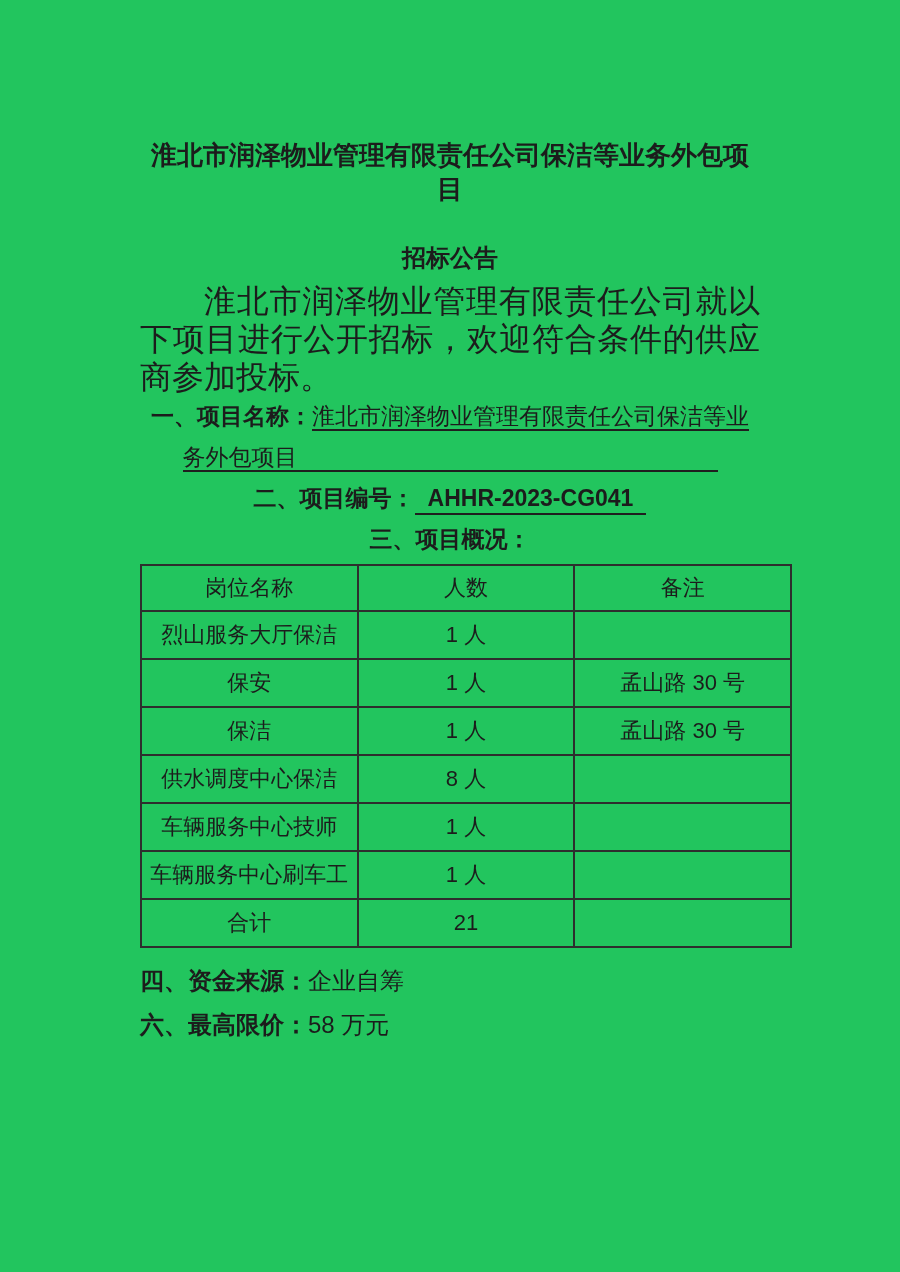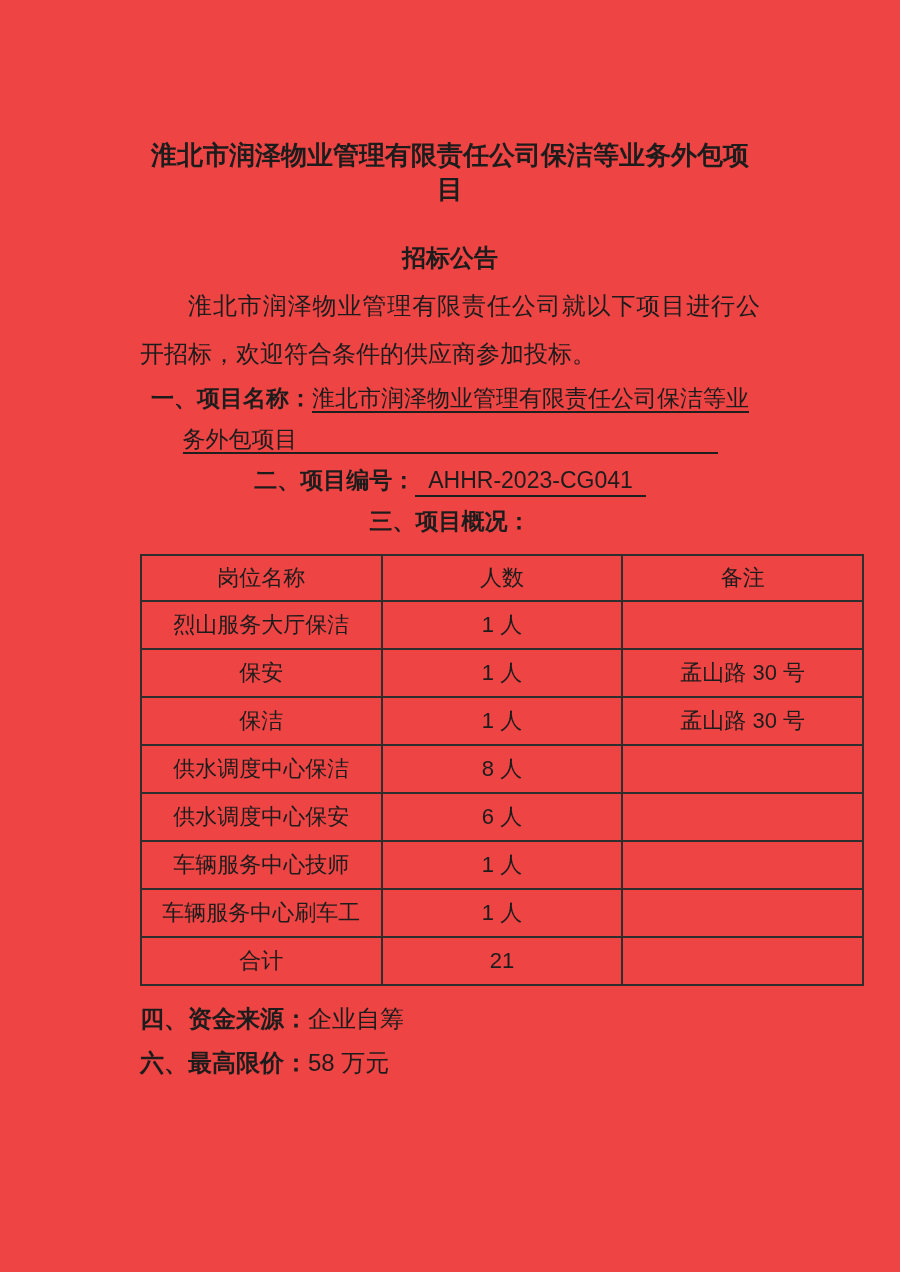--- a/index.html
+++ b/index.html
@@ -4,21 +4,21 @@
 <style>
   html, body {
     margin: 0;
     padding: 0;
     background: #ffffff;
   }
   .page {
     position: relative;
     width: 900px;
     height: 1272px;
-    background: #ef4444;
+    background: #22c55e;
     font-family: "Liberation Sans", "DejaVu Sans", sans-serif;
     color: #1c1c1c;
     overflow: hidden;
   }
   .content {
     position: absolute;
     left: 140px;
     top: 138px;
     width: 620px;
   }
@@ -32,51 +32,52 @@
   }
   .doc-subtitle {
     margin: 36px 0 0 0;
     font-size: 24px;
     font-weight: 700;
     line-height: 32px;
     text-align: center;
   }
   .intro {
     margin: 8px 0 0 0;
-    font-size: 24px;
-    line-height: 48px;
+    font-size: 32px;
+    line-height: 38px;
     text-indent: 2em;
     text-align: justify;
   }
   .sec {
     margin: 0;
     font-size: 23px;
     line-height: 41px;
     text-align: center;
   }
   .sec .label {
     font-weight: 700;
   }
   .u {
     border-bottom: 2px solid #1f1f1f;
   }
   .u-num {
     border-bottom: 2px solid #1f1f1f;
     padding: 0 13px 2px 13px;
+    font-weight: bold;
   }
   .u-tail {
     display: inline-block;
     width: 420px;
     height: 6px;
     border-bottom: 2px solid #1f1f1f;
     vertical-align: -7px;
   }
   table.overview {
-    margin: 12px 0 0 0;
-    width: 724px;
+    margin: 4px 0 0 0;
+    width: 652px;
     border-collapse: collapse;
     table-layout: fixed;
   }
   table.overview th,
   table.overview td {
     border: 2px solid #2e2e2e;
     font-size: 22px;
     font-weight: 400;
     text-align: center;
     vertical-align: middle;
@@ -135,25 +136,20 @@
             <td>保洁</td>
             <td>1 人</td>
             <td>孟山路 30 号</td>
           </tr>
           <tr>
             <td>供水调度中心保洁</td>
             <td>8 人</td>
             <td></td>
           </tr>
           <tr>
-            <td>供水调度中心保安</td>
-            <td>6 人</td>
-            <td></td>
-          </tr>
-          <tr>
             <td>车辆服务中心技师</td>
             <td>1 人</td>
             <td></td>
           </tr>
           <tr>
             <td>车辆服务中心刷车工</td>
             <td>1 人</td>
             <td></td>
           </tr>
           <tr>

